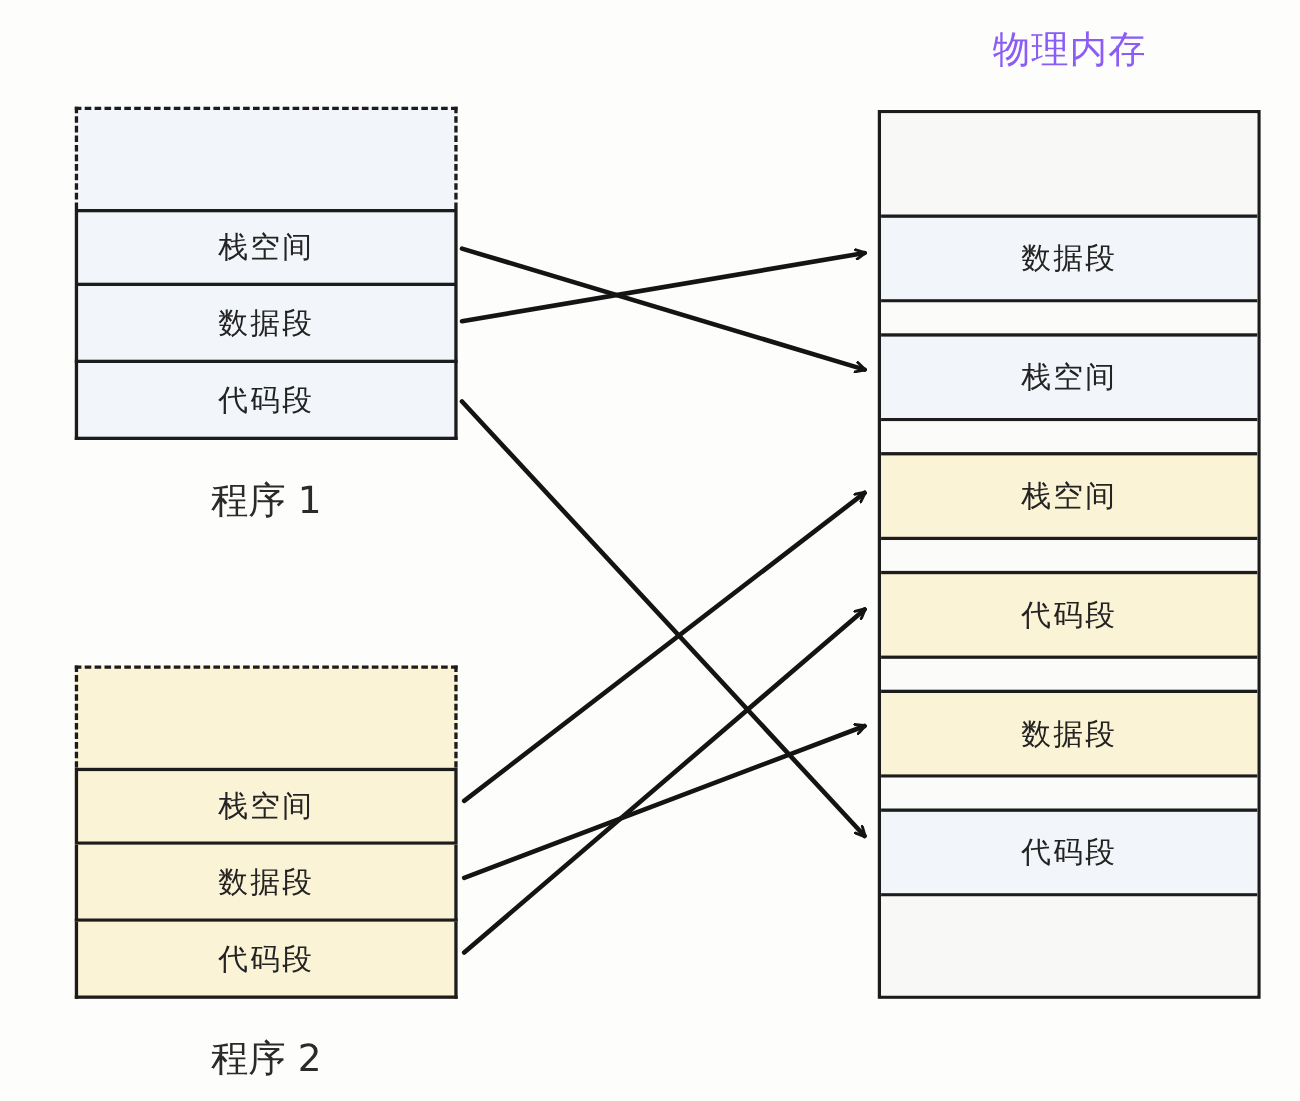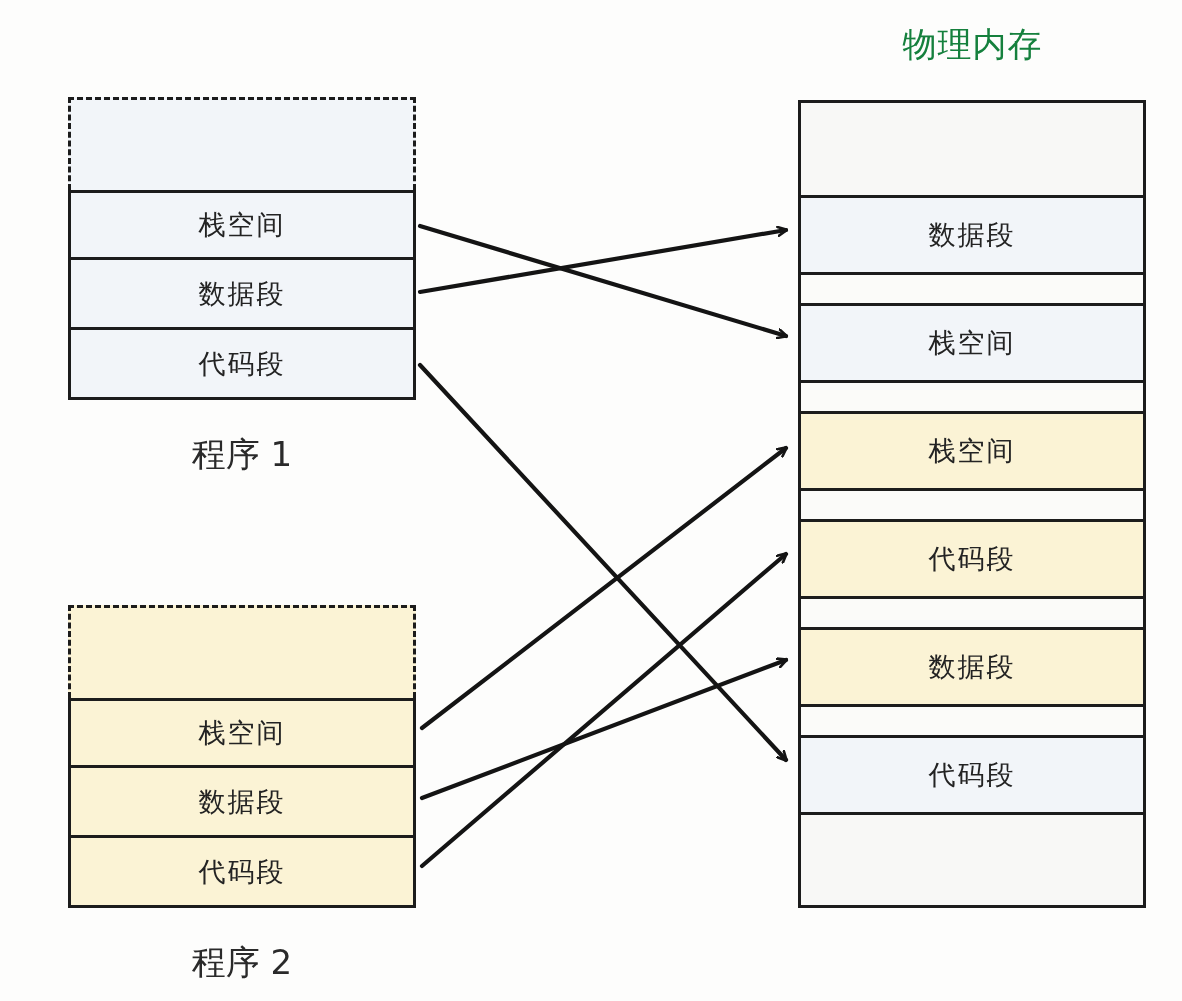--- a/index.html
+++ b/index.html
@@ -21,21 +21,21 @@
     width: 1182px;
     height: 1001px;
   }
 
   
   .abs { position: absolute; box-sizing: border-box; }
 
   
   .title {
     font-size: 34px;
-    color: #15803d;
+    color: #8b5cf6;
     text-align: center;
     letter-spacing: 1px;
     white-space: nowrap;
   }
   .caption {
     font-size: 34px;
     color: #2a2a2a;
     text-align: center;
     white-space: nowrap;
   }

